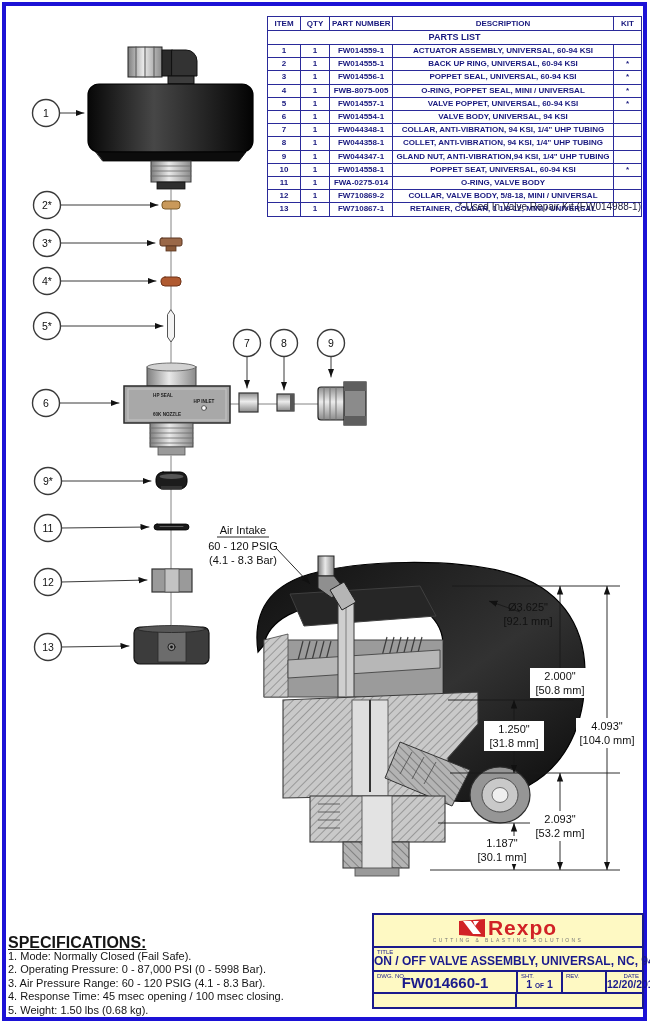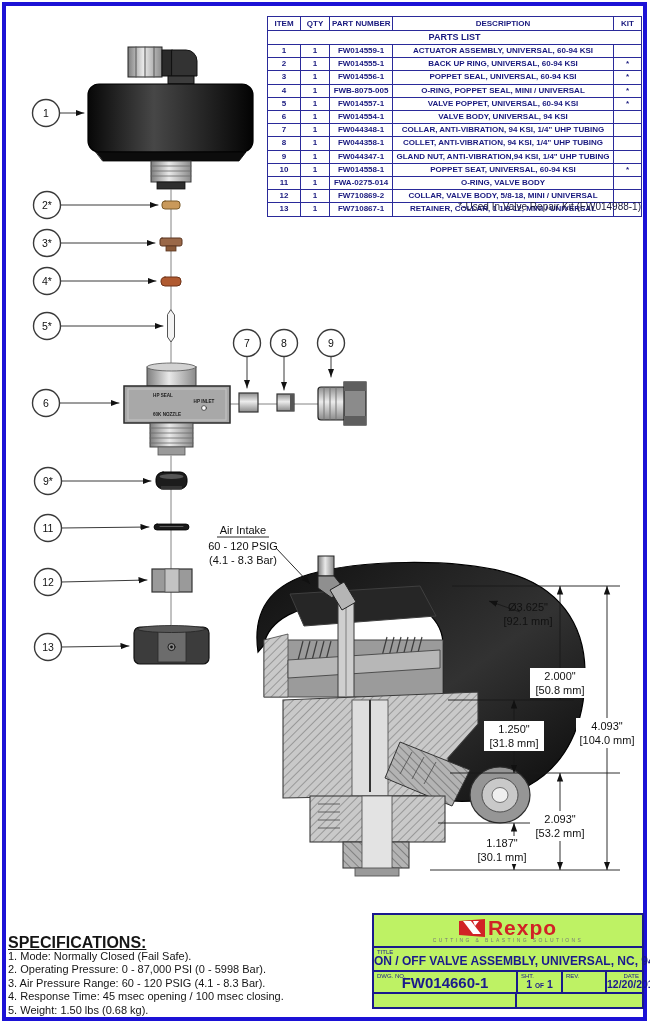--- a/index.html
+++ b/index.html
@@ -20,21 +20,21 @@
   .c-part,.c-desc{text-align:center;}
   .footnote{position:absolute;top:201px;left:267px;width:374px;text-align:right;
         font-size:10px;color:#1a1a3a;}
 
   
   .specs{position:absolute;left:8px;top:936px;color:#151515;font-size:11px;line-height:13.6px;}
   .specs .spec-head{font-weight:bold;text-decoration:underline;font-size:16px;}
 
   
   .tb{position:absolute;left:372px;top:913px;width:272px;height:96px;
-      border:2px solid #1a1a8c;background:#bef264;color:#1a1a8c;box-sizing:border-box;}
+      border:2px solid #1a1a8c;background:#fef9c3;color:#1a1a8c;box-sizing:border-box;}
   .tb-row{position:absolute;left:0;right:0;box-sizing:border-box;}
   .tb-logo{top:0;height:33px;border-bottom:2px solid #1a1a8c;text-align:center;}
   .logo-line{height:24px;line-height:24px;}
   .logo-mark{display:inline-block;vertical-align:middle;margin-right:3px;}
   .logo-text{display:inline-block;vertical-align:middle;color:#d12226;font-weight:bold;
       font-size:21px;letter-spacing:1px;line-height:20px;}
   .tagline{font-size:5px;letter-spacing:2.4px;color:#777;margin-top:-2px;}
   .tb-title{top:33px;height:22px;}
   .tb-label{position:absolute;left:3px;top:1px;font-size:6px;}
   .tb-title-val{position:absolute;left:0;right:0;bottom:2px;text-align:center;

